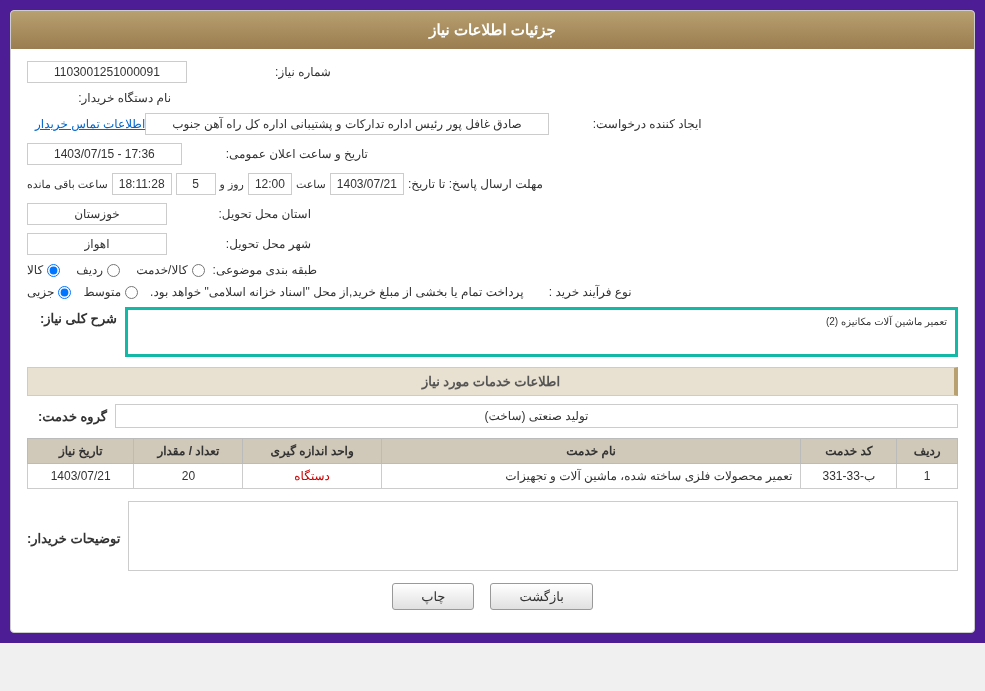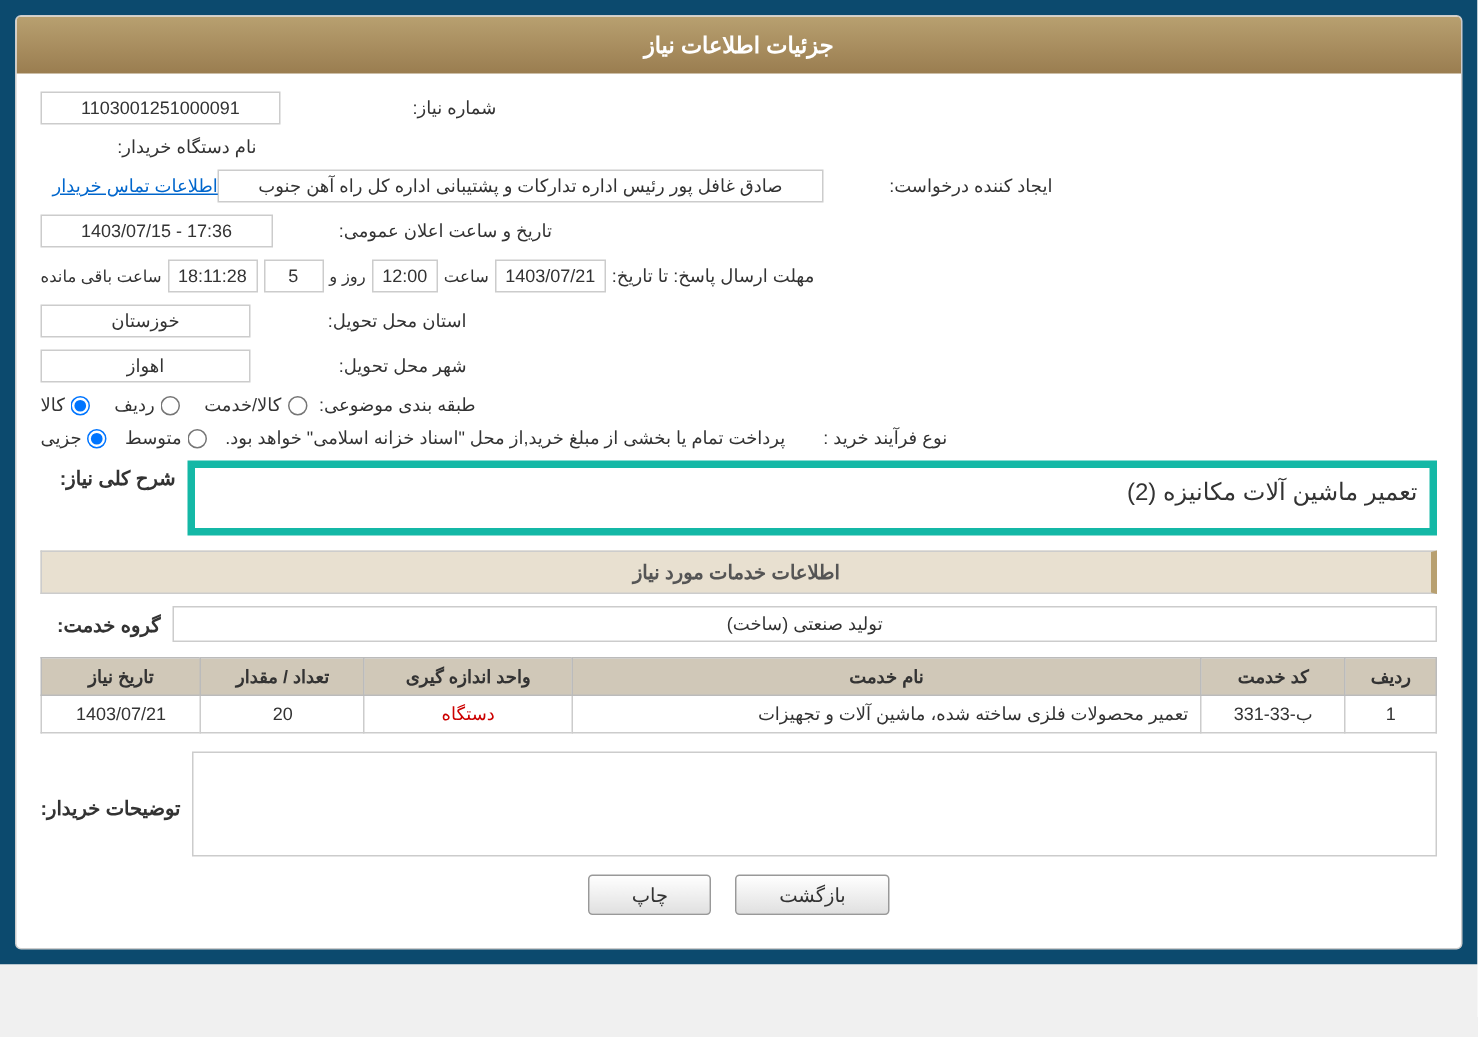--- a/index.html
+++ b/index.html
@@ -6,21 +6,21 @@
     body {
       font-family: Tahoma, Arial, sans-serif;
       font-size: 12px;
       background: #f0f0f0;
       direction: rtl;
       color: #333;
     }
     .page-wrapper {
       width: 985px;
       margin: 0 auto;
-      background: #0c4a6e;
+      background: #4c1d95;
       padding: 10px;
     }
     .main-card {
       background: #fff;
       border: 1px solid #ccc;
       border-radius: 4px;
       overflow: hidden;
     }
     .card-header {
       background: linear-gradient(to bottom, #b8a070, #9a7d50);
@@ -167,26 +167,26 @@
     }
     .desc-label {
       font-size: 13px;
       font-weight: bold;
       color: #333;
       min-width: 90px;
       text-align: right;
       padding-top: 4px;
     }
     .desc-box {
-      border: 5px solid #14b8a6;
+      border: 3px solid #14b8a6;
       background: #fff;
       padding: 6px 8px;
       flex: 1;
       min-height: 50px;
-      font-size: 16px;
+      font-size: 10px;
       text-align: right;
       direction: rtl;
     }
     .service-group-row {
       display: flex;
       align-items: center;
       margin-bottom: 10px;
       gap: 8px;
     }
     .service-group-label {

